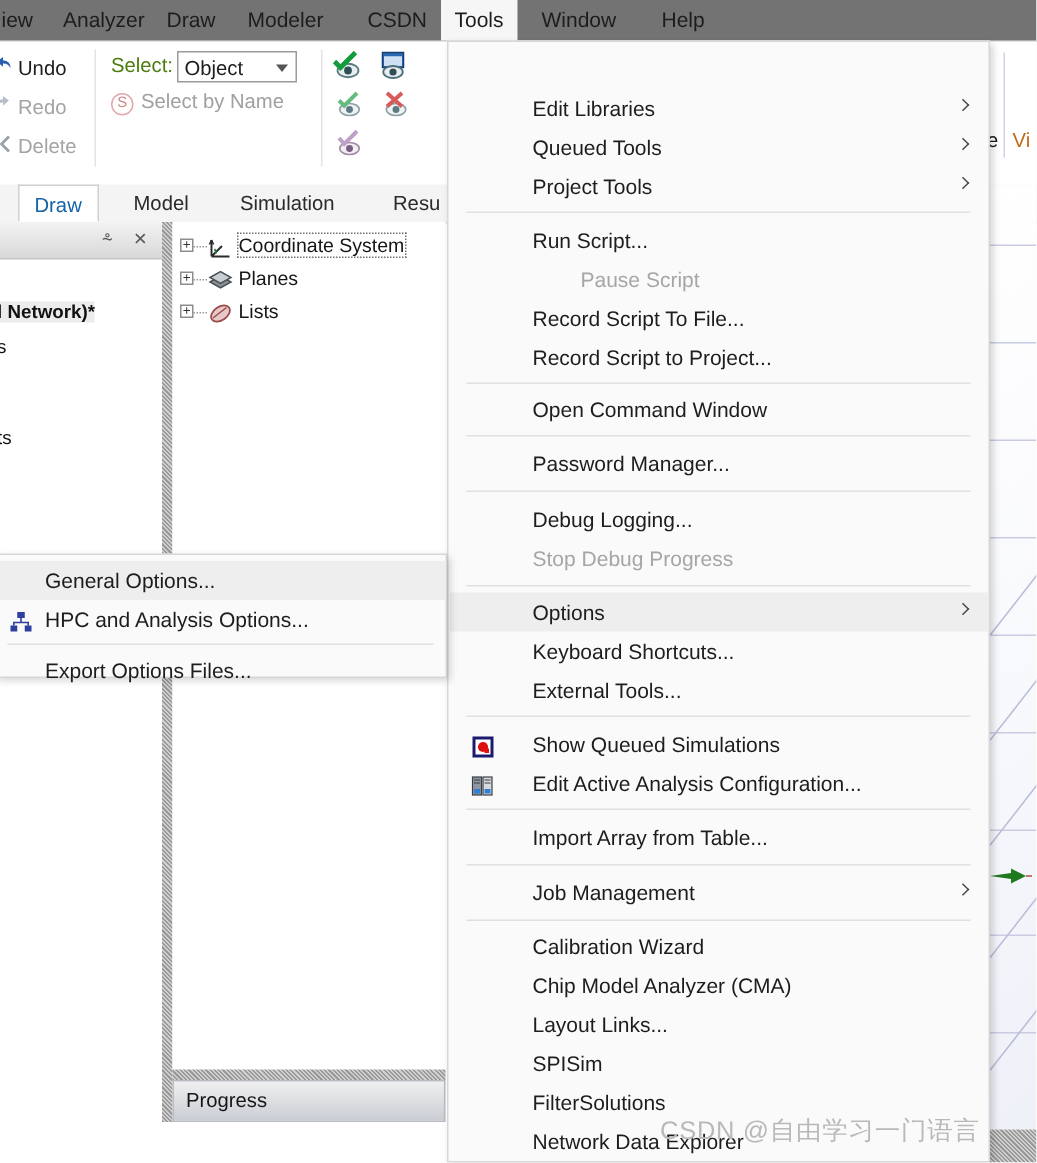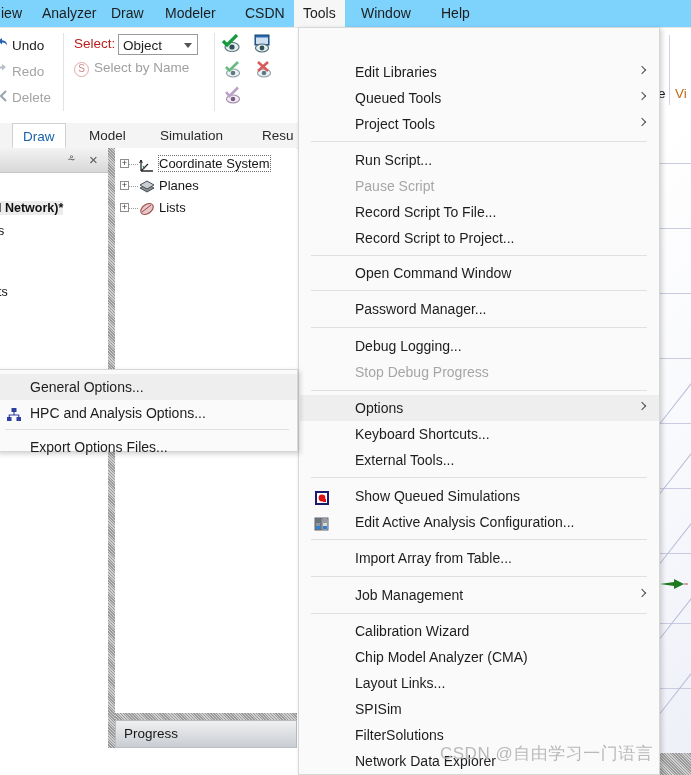--- a/index.html
+++ b/index.html
@@ -7,38 +7,38 @@
     width:691px;height:775px;overflow:hidden;position:relative;
     font-family:"Liberation Sans","DejaVu Sans",sans-serif;
     font-size:13px;color:#1a1a1a;background:#ffffff;
     -webkit-font-smoothing:antialiased;
   }
   
   .abs{position:absolute;}
   .nosel{user-select:none;}
 
   
-  #menubar{left:0;top:0;width:691px;height:27px;background:#7dd3fc;border-bottom:1px solid #e6e6e6;}
+  #menubar{left:0;top:0;width:691px;height:27px;background:#737373;border-bottom:1px solid #e6e6e6;}
   #menubar .mi{
     position:absolute;top:0;height:27px;line-height:27px;
     font-size:14px;color:#1d1d1d;padding:0 9px;white-space:nowrap;cursor:default;
   }
   #menubar .mi.active{background:#f6f6f6;}
 
   
   #toolbar{left:0;top:27px;width:691px;height:96px;background:#ffffff;}
   .tb-col{position:absolute;top:0;}
   .tb-btn{
     position:absolute;left:0;height:26px;line-height:26px;white-space:nowrap;
     font-size:13.5px;color:#1d1d1d;
   }
   .tb-btn.dis{color:#a4a4a4;}
   .tb-ico{position:absolute;width:17px;height:17px;}
   .tb-sep{position:absolute;top:6px;width:1px;height:78px;background:#e3e3e3;}
-  .sel-label{position:absolute;font-size:13.5px;color:#b91c1c;white-space:nowrap;}
+  .sel-label{position:absolute;font-size:13.5px;color:#4d7c0f;white-space:nowrap;}
   .combo{
     position:absolute;background:#fff;border:1px solid #9a9a9a;
     height:21px;line-height:21px;font-size:13.5px;color:#1d1d1d;
     padding-left:4px;box-sizing:border-box;
   }
   .combo .arw{position:absolute;right:5px;top:8px;width:0;height:0;
     border-left:4px solid transparent;border-right:4px solid transparent;border-top:5px solid #555;}
   .sbn{position:absolute;font-size:13.5px;color:#a0a0a0;white-space:nowrap;}
   .sbn-ico{position:absolute;width:15px;height:15px;border:1.5px solid #e2a9a9;border-radius:50%;
     box-sizing:border-box;font-size:10px;line-height:12px;text-align:center;color:#c98b8b;}
@@ -329,21 +329,21 @@
       <span class="arrow"></span>
     </div>
     <div class="item" style="top: 83px;">
       <span class="itxt">Project Tools</span>
       <span class="arrow"></span>
     </div>
     <div class="sep" style="top: 113px;"></div>
     <div class="item" style="top: 119px;">
       <span class="itxt">Run Script...</span>
     </div>
-    <div class="item dis" style="top: 145px;">
+    <div class="item dis" style="top: 145px; margin-left: 32px;">
       <span class="itxt">Pause Script</span>
     </div>
     <div class="item" style="top: 171px;">
       <span class="itxt">Record Script To File...</span>
     </div>
     <div class="item" style="top: 197px;">
       <span class="itxt">Record Script to Project...</span>
     </div>
     <div class="sep" style="top: 227px;"></div>
     <div class="item" style="top: 232px;">

